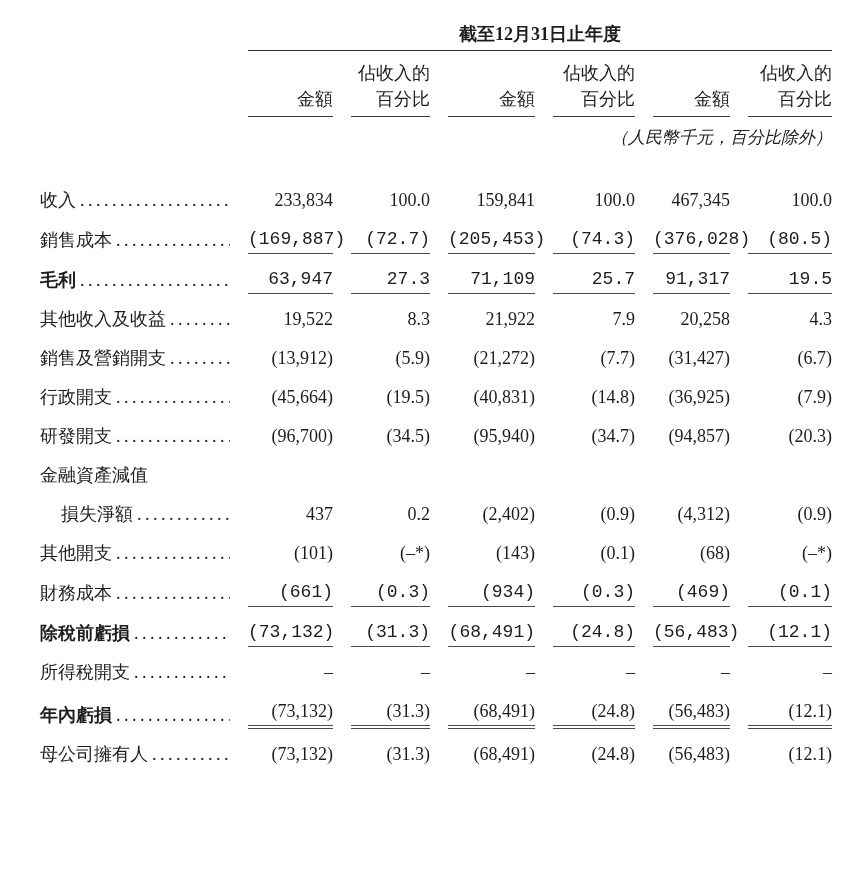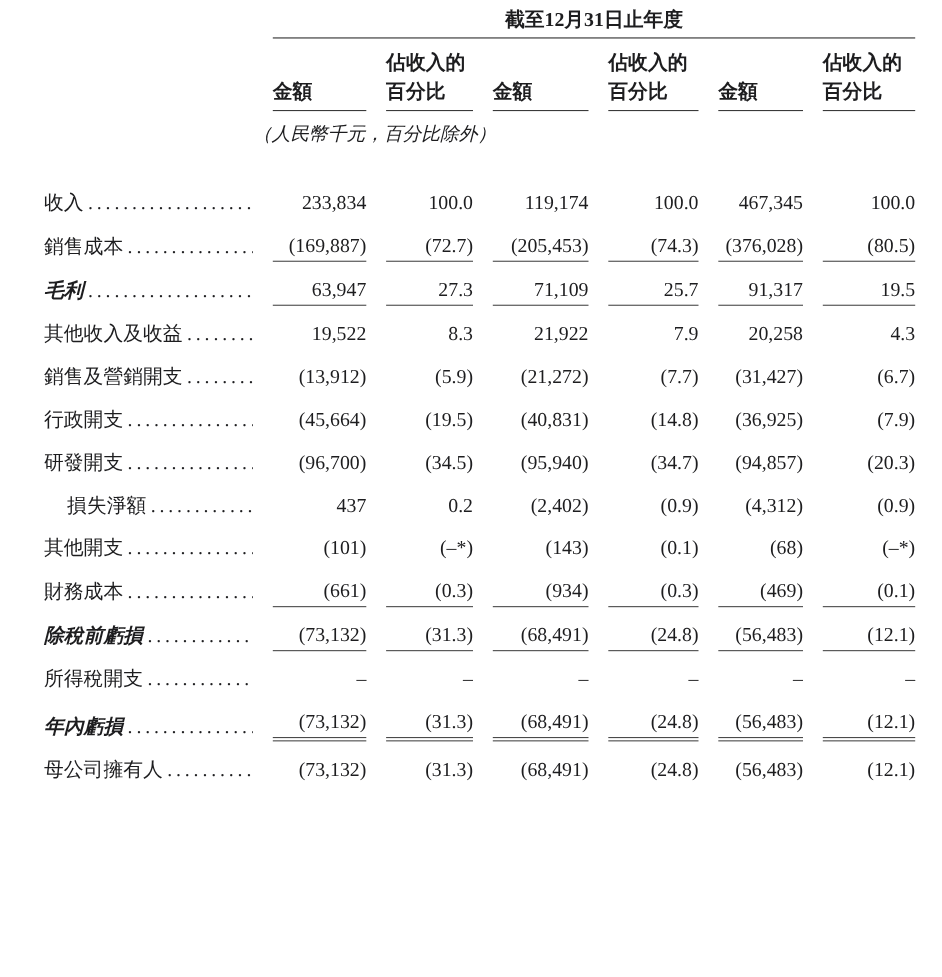--- a/index.html
+++ b/index.html
@@ -3,21 +3,21 @@
 <meta charset="utf-8">
 <style>
   * { margin: 0; padding: 0; box-sizing: border-box; }
   html, body {
     width: 856px; height: 888px;
     background: #ffffff;
     font-family: "Liberation Serif", "DejaVu Serif", serif;
     color: #1d1d1f;
     overflow: hidden;
   }
-  .page { width: 832px; height: 888px; padding-top: 8px; }
+  .page { width: 832px; height: 888px; padding-top: 24px; }
 
   table.fin {
     border-collapse: collapse;
     table-layout: fixed;
     width: 792px;
     margin-left: 40px;
     font-size: 18px;
     line-height: 21px;
   }
   td { padding: 0; vertical-align: bottom; }
@@ -25,50 +25,50 @@
   
   .hv {
     text-align: center;
     font-weight: bold;
     padding-bottom: 5px;
     border-bottom: 1.5px solid #2e2e2e;
   }
   tr.r-years td { padding-top: 7px; }
   tr.r-sub td { padding-top: 9px; }
   .sub {
-    text-align: left;
-    font-weight: bold;
+    text-align: right;
+    font-weight: normal;
     line-height: 26px;
     padding-bottom: 4px;
     border-bottom: 1.2px solid #3a3a3a;
   }
   td.units-cell {
-    text-align: left;
+    text-align: right;
     font-style: italic;
     font-size: 17px;
     padding-top: 10px;
   }
 
   
   td.num-cell { padding-left: 18px; text-align: right; }
   td.grp-cell { padding-left: 18px; }
 
   
   tbody td { padding-top: 15px; }
   tbody tr.first-data > td { padding-top: 42px; }
   tbody tr.gap-top > td { padding-top: 31px; }
   .v { padding-bottom: 3px; }
-  td.u1 > .v { border-bottom: 1.2px solid #4a4a4a; }
+  td.u1 > .v { border-bottom: 1.2px solid #4a4a4a; font-family: Liberation Mono, monospace; }
   td.u2 > .v { border-bottom: 4px double #4a4a4a; }
 
   
   td.lbl { text-align: left; margin-left: 12px; }
   .lblwrap { display: flex; align-items: baseline; padding-bottom: 3px; }
   .lblwrap .lab { white-space: nowrap; }
-  .lblwrap.bold .lab { font-weight: bold; font-style: italic; }
+  .lblwrap.bold .lab { font-weight: bold; }
   .lblwrap.ind { padding-left: 21px; justify-content: space-between; }
   .leader {
     flex: 1;
     overflow: hidden;
     white-space: nowrap;
     letter-spacing: 3.5px;
     padding-left: 4px;
     color: #1d1d1f;
   }
 </style>
@@ -128,21 +128,21 @@
               <span class="leader">............................................................</span>
             </div>
           </td>
           <td class="num-cell">
             <div class="v">233,834</div>
           </td>
           <td class="num-cell">
             <div class="v">100.0</div>
           </td>
           <td class="num-cell">
-            <div class="v">119,174</div>
+            <div class="v">159,841</div>
           </td>
           <td class="num-cell">
             <div class="v">100.0</div>
           </td>
           <td class="num-cell">
             <div class="v">467,345</div>
           </td>
           <td class="num-cell">
             <div class="v">100.0</div>
           </td>
@@ -298,20 +298,28 @@
           </td>
           <td class="num-cell">
             <div class="v">(94,857)</div>
           </td>
           <td class="num-cell">
             <div class="v">(20.3)</div>
           </td>
         </tr>
         <tr>
           <td class="lbl">
+            <div class="lblwrap">
+              <span class="lab">金融資產減值</span>
+            </div>
+          </td>
+          <td colspan="6"></td>
+        </tr>
+        <tr>
+          <td class="lbl">
             <div class="lblwrap ind">
               <span class="lab">損失淨額</span>
               <span class="leader">............................................................</span>
             </div>
           </td>
           <td class="num-cell">
             <div class="v">437</div>
           </td>
           <td class="num-cell">
             <div class="v">0.2</div>

